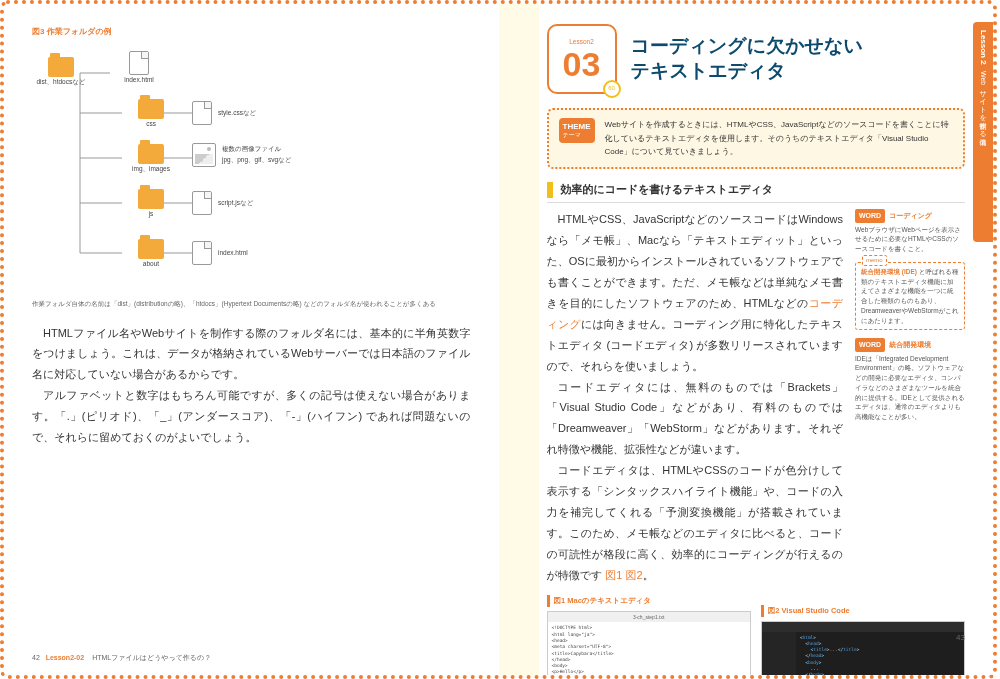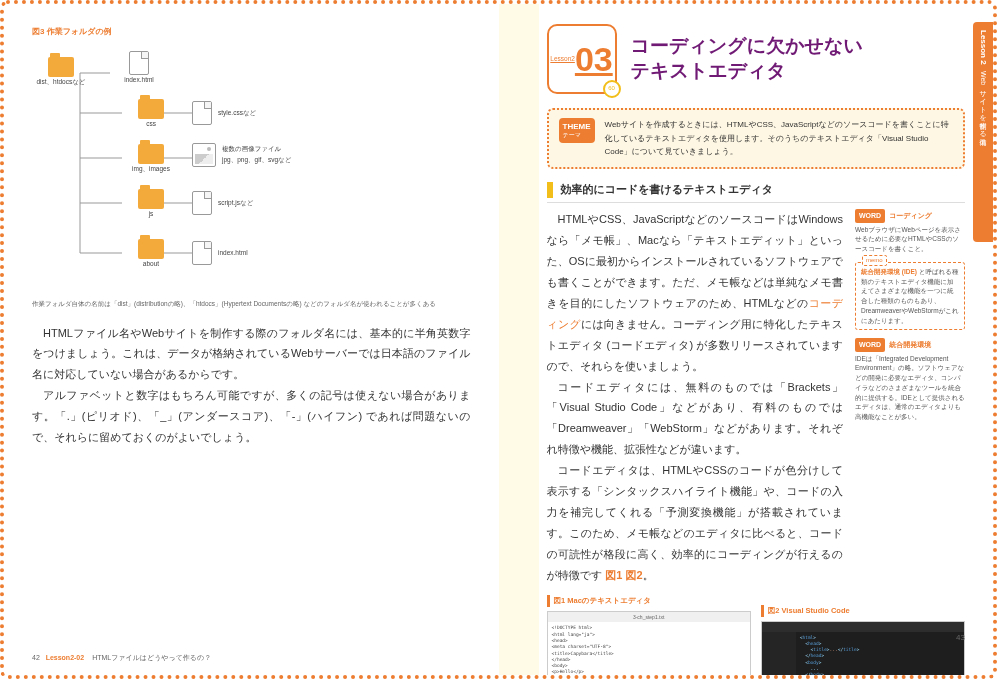--- a/index.html
+++ b/index.html
@@ -66,27 +66,27 @@
   .body-text{font-size:11px;line-height:1.9;margin-top:14px;text-align:justify;color:#333;}
   .body-text p{margin:0;text-indent:1em;}
   .page-num-left{position:absolute;bottom:12px;left:28px;font-size:7px;color:#666;}
   .page-num-left .lesson-tag{color:var(--orange);font-weight:bold;margin-right:6px;}
   .page-num-right{position:absolute;bottom:30px;right:28px;font-size:8px;color:#666;}
 
   
   .headline-box{display:flex;align-items:center;gap:14px;position:relative;margin-left:20px;margin-top:-2px;}
   .number-badge{
     width:70px;height:70px;border:2px solid var(--orange);border-radius:10px;
-    display:flex;flex-direction:row;align-items:center;justify-content:center;color:var(--orange);
-    background:#fff;position:relative;text-decoration:underline;
+    display:flex;flex-direction:column;align-items:center;justify-content:center;color:var(--orange);
+    background:#fff;position:relative;
   }
   .number-badge .lesson{font-size:6.5px;color:var(--orange);}
   .number-badge .num{font-size:34px;font-weight:800;line-height:1;}
   .number-badge .clock{position:absolute;right:-6px;bottom:-6px;width:18px;height:18px;border-radius:50%;border:2px solid var(--accent-yellow);background:#fff;display:flex;align-items:center;justify-content:center;font-size:6px;color:var(--accent-yellow);}
-  .headline-text{font-size:19px;font-weight:800;color:#701a75;line-height:1.3;}
+  .headline-text{font-size:19px;font-weight:800;color:#0c4a6e;line-height:1.3;}
 
   .theme-box{
     margin:14px 0 12px 20px;border:2px dotted var(--orange);background:var(--yellow-box);
     border-radius:6px;padding:8px 10px;display:flex;gap:10px;align-items:flex-start;
   }
   .theme-tag{background:var(--orange);color:#fff;font-size:8px;font-weight:bold;border-radius:4px;padding:4px 4px;text-align:left;line-height:1.2;min-width:36px;}
   .theme-tag small{display:block;font-size:6px;font-weight:normal;}
   .theme-text{font-size:8px;line-height:1.7;color:#333;}
 
   .sect-head{
@@ -104,21 +104,21 @@
 
   .word-head{display:flex;align-items:center;font-size:7px;}
   .word-tag{background:var(--orange);color:#fff;padding:1px 4px;font-weight:bold;border-radius:2px;margin-right:4px;}
   .word-title{color:var(--orange);font-weight:bold;}
   .word-desc{font-size:6.5px;color:#555;line-height:1.5;margin-top:2px;}
 
   .memo-box{border:1px dashed var(--orange);border-radius:3px;padding:4px 5px;font-size:6.5px;color:#555;line-height:1.5;position:relative;}
   .memo-tab{position:absolute;top:-8px;left:6px;background:#fff;padding:0 3px;font-size:6px;color:var(--orange);border:1px dashed var(--orange);border-radius:2px;}
   .memo-hl{color:var(--orange);font-weight:bold;}
 
-  .inline-ref{color:var(--orange);font-weight:bold;}
+  .inline-ref{color:var(--orange);font-weight:normal;}
 
   
   .bottom-figs{display:flex;gap:10px;margin:10px 0 0 20px;align-items:flex-end;}
   .fig-box{flex:1;position:relative;}
   .fig-box .fig-label{border-left:3px solid var(--orange);padding-left:4px;font-size:7.5px;}
   .screenshot{width:100%;height:90px;border:1px solid #ccc;background:#fff;position:relative;overflow:hidden;}
   .screenshot.dark{background:#1e1e1e;}
   .titlebar{height:10px;background:#f0f0f0;font-size:5px;display:flex;align-items:center;justify-content:center;color:#666;}
   .screenshot.dark .titlebar{background:#2d2d2d;color:#aaa;}
   .code-area{padding:3px 4px;font-family:monospace;font-size:4.5px;line-height:1.4;color:#444;white-space:pre;}

